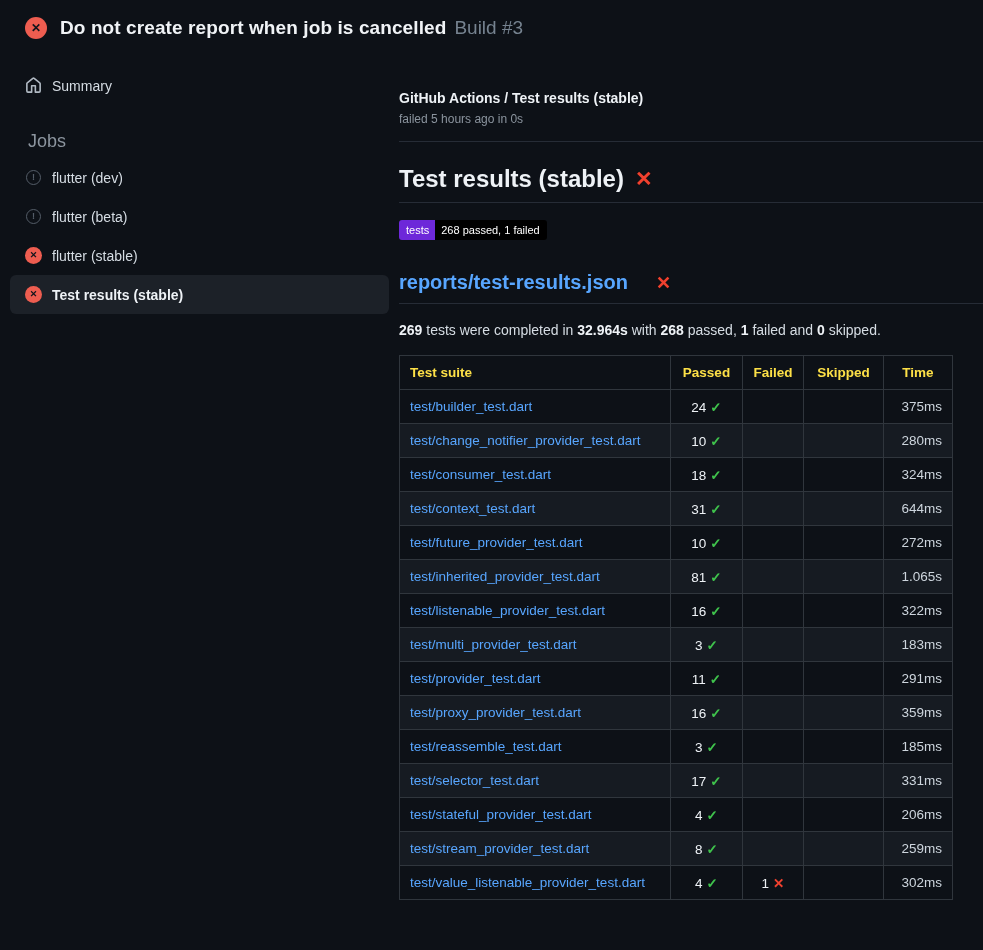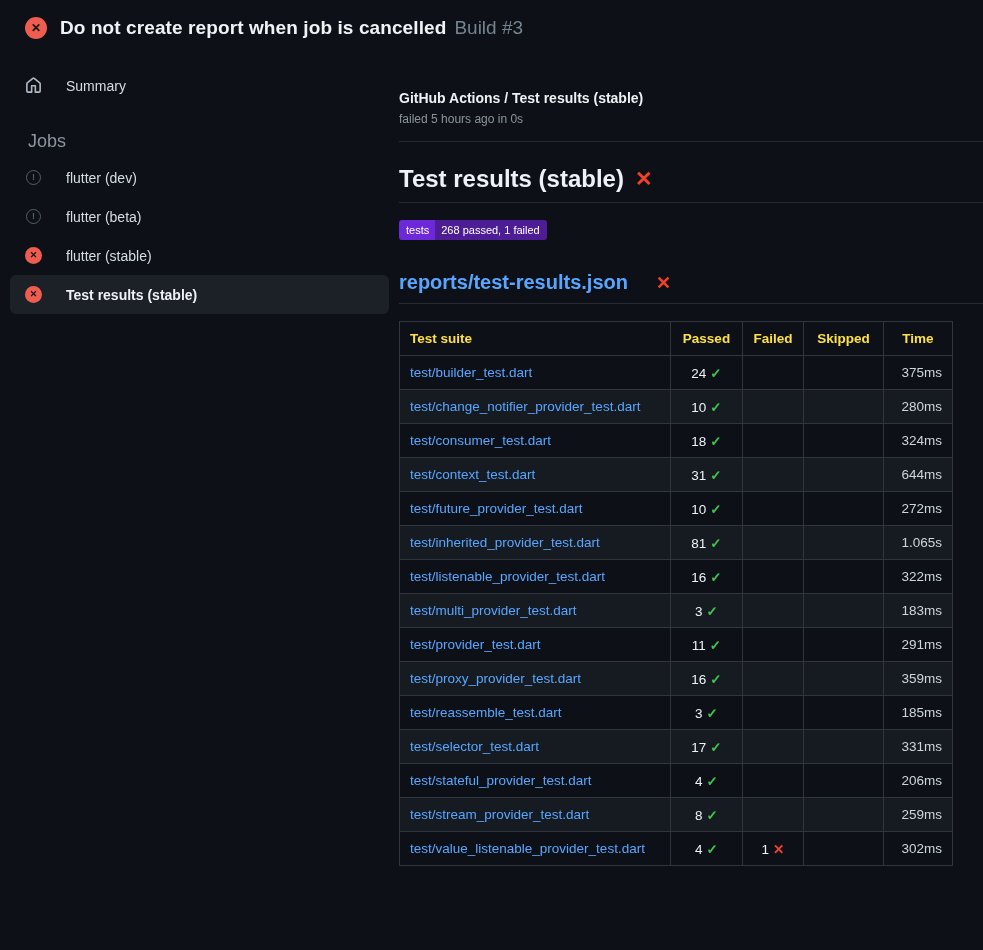--- a/index.html
+++ b/index.html
@@ -28,21 +28,21 @@
   .build-title { font-size:19px; font-weight:700; color:#f0f3f6; letter-spacing:.1px; }
   .build-number { font-size:19px; font-weight:400; color:#768390; margin-left:8px; }
 
   
   .layout { display:flex; align-items:flex-start; }
   .sidebar { width:399px; flex-shrink:0; padding-top:14px; }
   .main { flex:1; padding-top:38px; min-width:0; }
 
   
   .sidebar-item {
-    display:flex; align-items:center; gap:24px;
+    display:flex; align-items:center; gap:10px;
     margin:0 10px;
     padding:11px 15px;
     border-radius:6px;
     color:#d6dde4;
     cursor:pointer;
     text-align:center;
   }
   .sidebar-item.selected { background:#1c2128; font-weight:700; color:#eef2f6; }
   .jobs-label { color:#8b949e; font-size:18px; padding:26px 28px 6px 28px; }
   .icon-16 { width:17px; height:17px; flex-shrink:0; display:flex; align-items:center; justify-content:center; }
@@ -70,21 +70,21 @@
     margin-top:23px;
     font-size:24px; font-weight:600; color:#eef2f6;
     padding-bottom:9px;
     border-bottom:1px solid #262c36;
     display:flex; align-items:center; gap:11px;
   }
   .red-x { color:#f0412f; font-weight:700; font-size:21px; text-shadow:0 0 1px #3a0d08; }
 
   .badge { display:inline-flex; margin-top:17px; font-size:11px; line-height:1; border-radius:3px; overflow:hidden; }
   .badge-label { background:#6d28d9; color:#ffffff; padding:5px 6px 4px 7px; }
-  .badge-value { background:#4c1d95; color:#ffffff; padding:5px 7px 4px 6px; }
+  .badge-value { background:#000000; color:#ffffff; padding:5px 7px 4px 6px; }
 
   .report-title {
     margin-top:31px;
     font-size:20px; font-weight:700; color:#58a6ff;
     padding-bottom:9px;
     border-bottom:1px solid #262c36;
     display:flex; align-items:center; gap:28px;
   }
   .report-title .red-x { font-size:18px; }
 
@@ -180,20 +180,23 @@
     <span class="badge">
       <span class="badge-label">tests</span>
       <span class="badge-value">268 passed, 1 failed</span>
     </span>
 
     <h3 class="report-title">
       <a style="color:inherit;text-decoration:none;cursor:pointer;">reports/test-results.json</a>
       <span class="red-x">✕</span>
     </h3>
 
+    <p class="summary-line">
+      <b>269</b><span> tests were completed in </span><b>32.964s</b><span> with </span><b>268</b><span> passed, </span><b>1</b><span> failed and </span><b>0</b><span> skipped.</span>
+    </p>
 
     <table class="results">
       <colgroup>
         <col style="width:271px">
           <col style="width:72px">
           <col style="width:61px">
           <col style="width:80px">
           <col style="width:69px">
       </colgroup>
       <thead>

